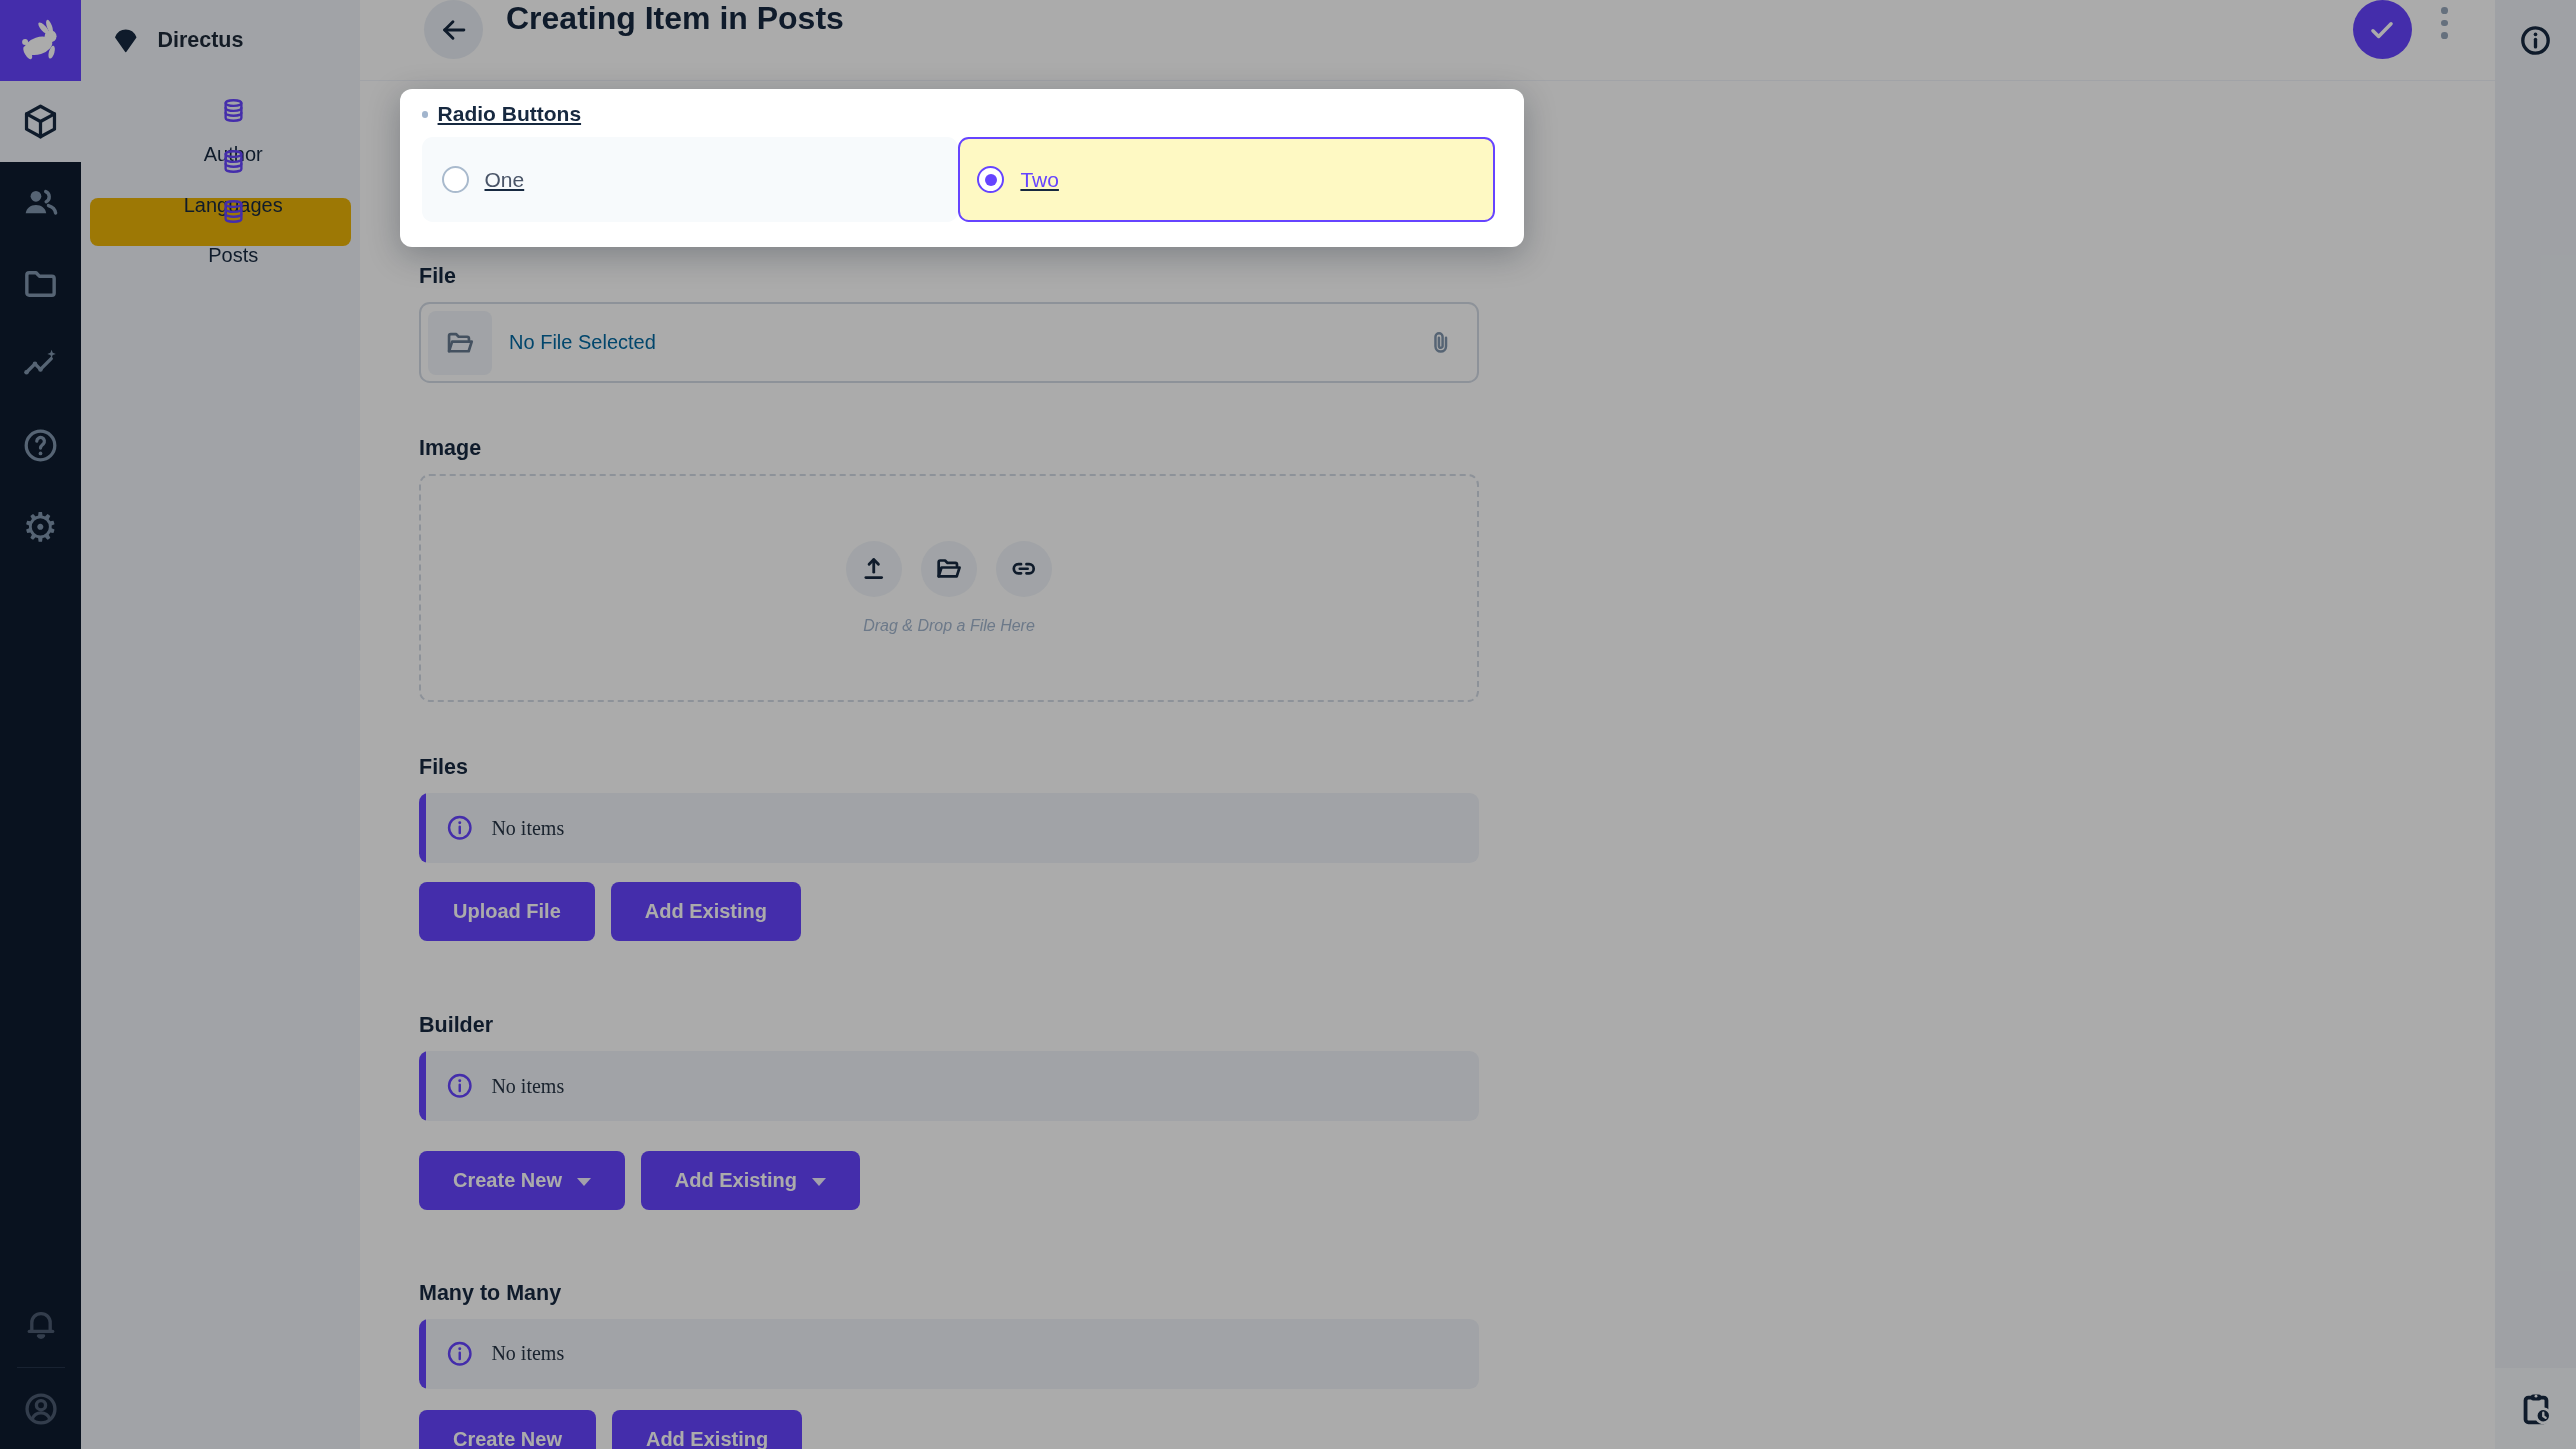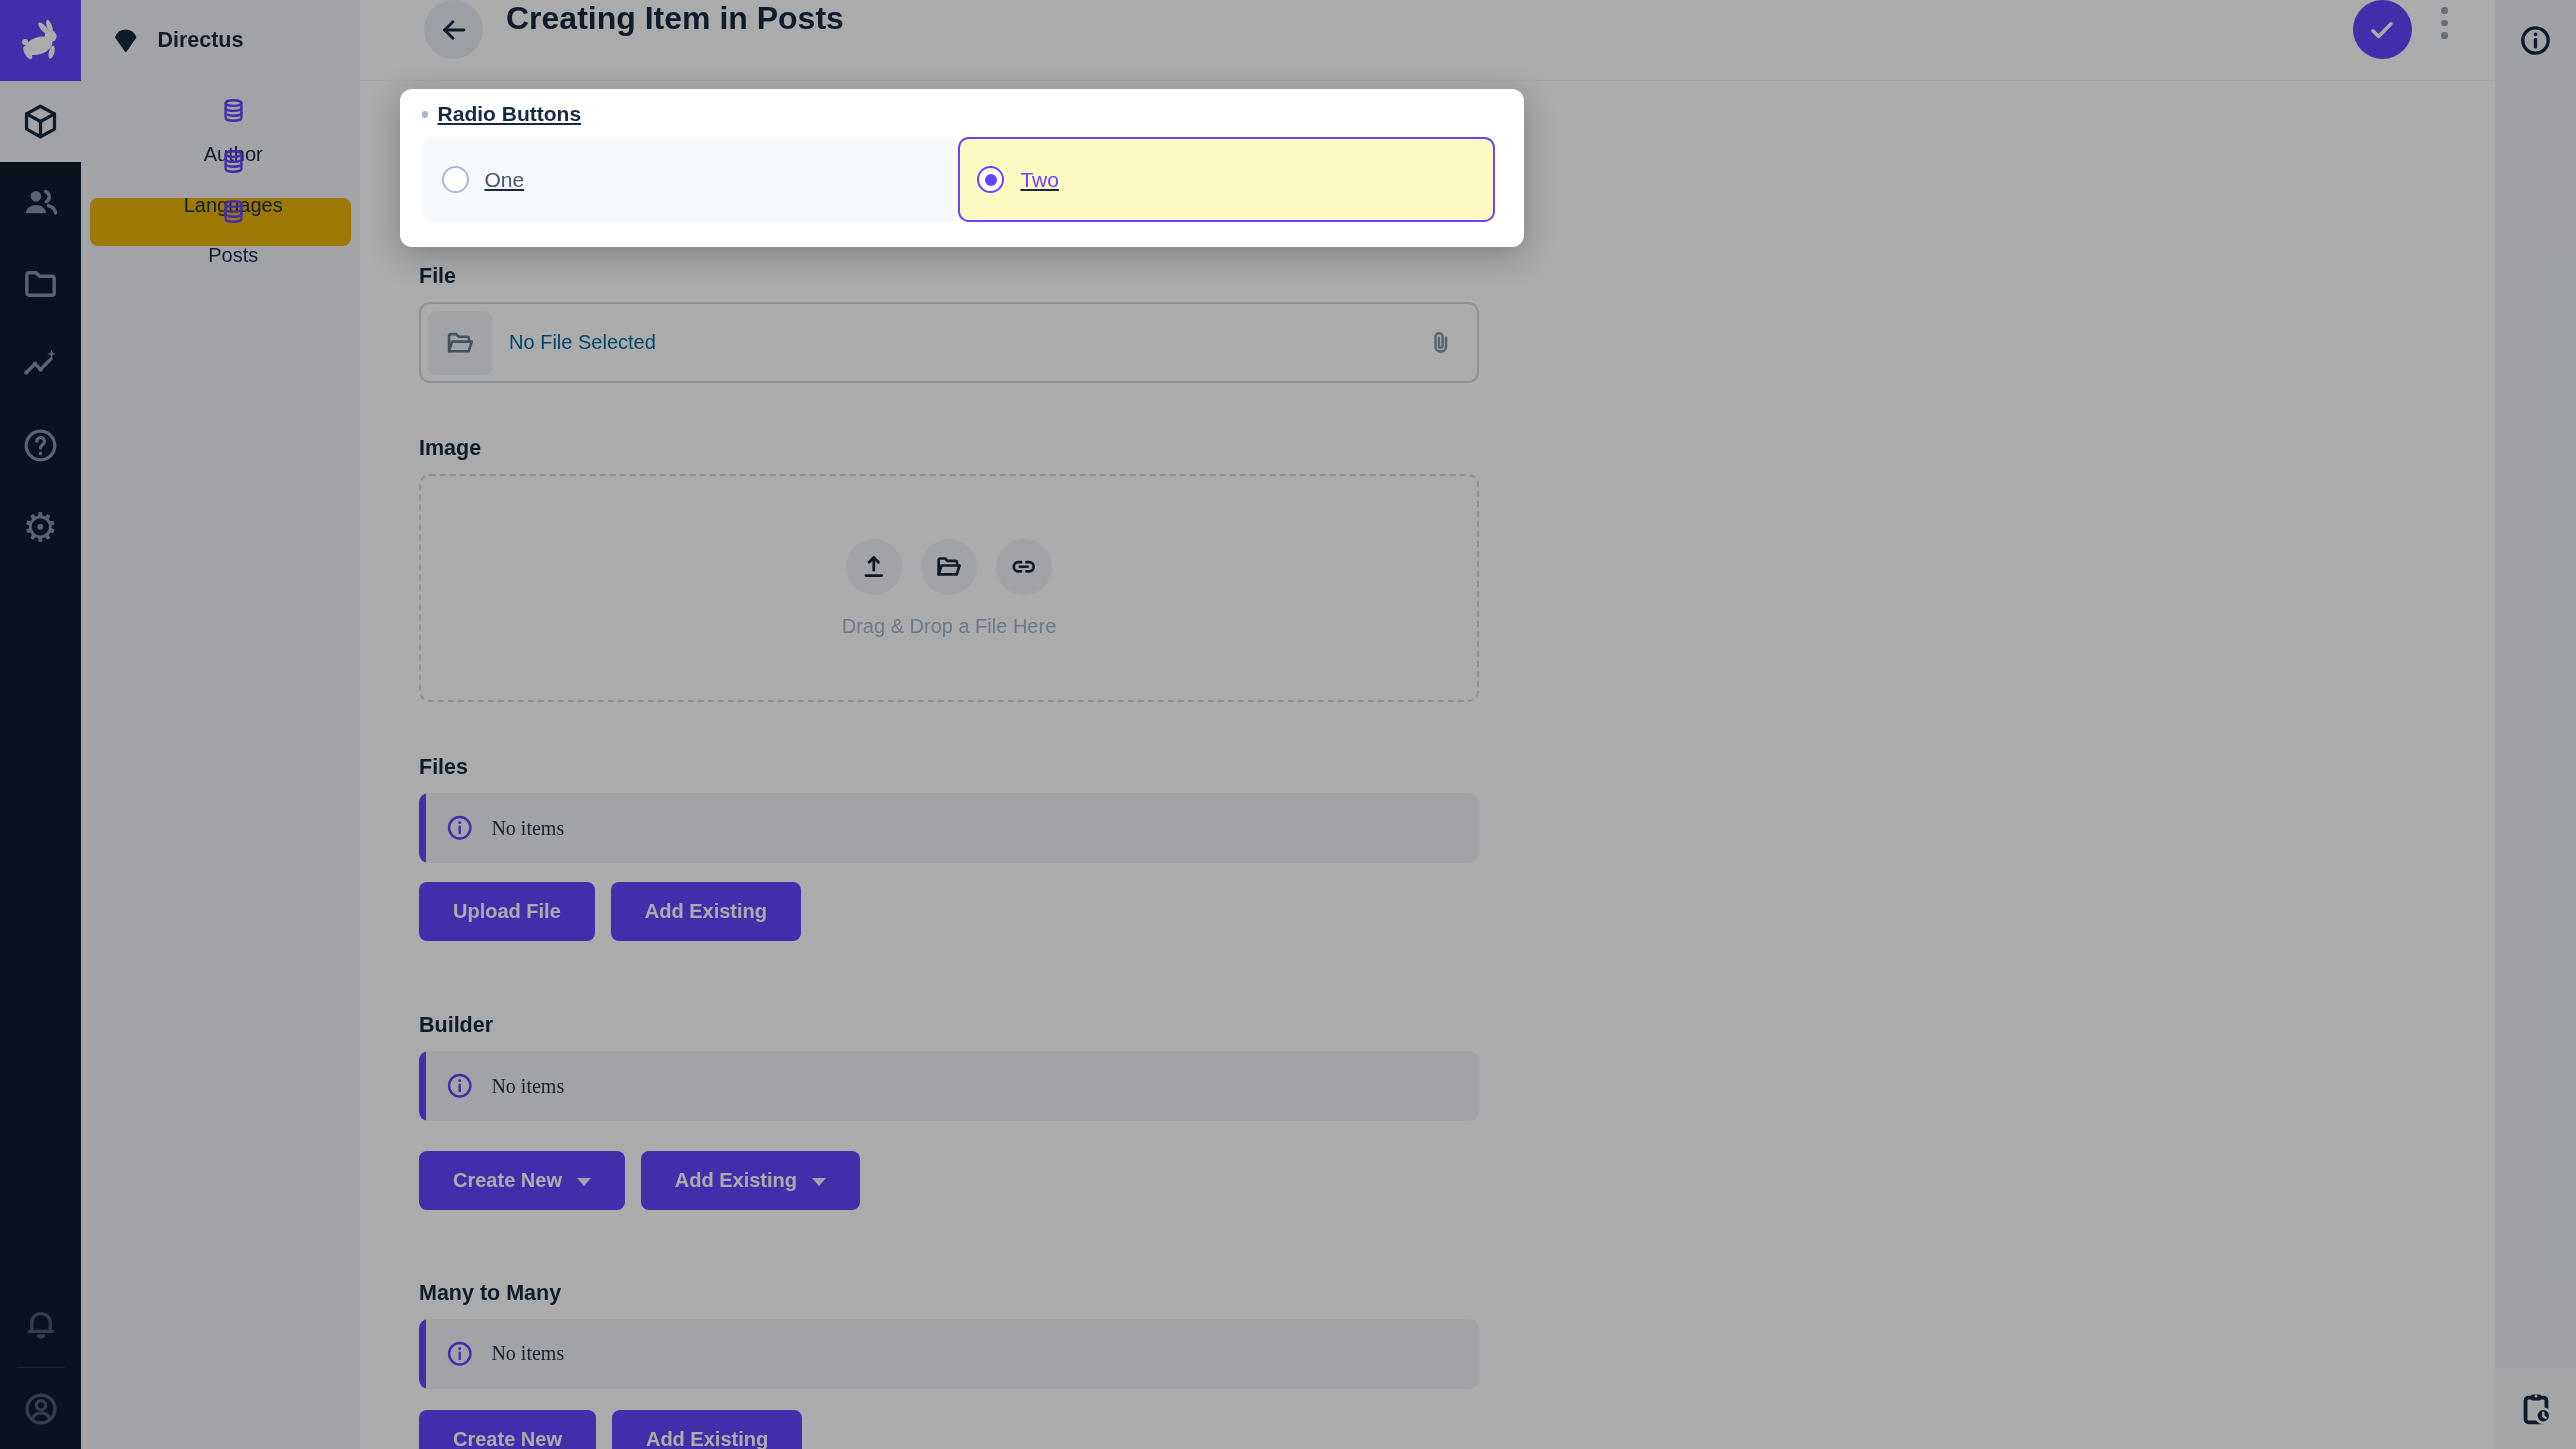--- a/index.html
+++ b/index.html
@@ -84,21 +84,21 @@
 
   .dropzone {
     height:228px; border:2.7px dashed #D3DAE4; border-radius:10.7px; margin-bottom:52px;
     display:flex; flex-direction:column; align-items:center; justify-content:center;
   }
   .dz-circles { display:flex; gap:19px; }
   .dz-circle {
     width:56px; height:56px; border-radius:50%; background:#F0F4F9;
     display:flex; align-items:center; justify-content:center; color:#172940; cursor:pointer;
   }
-  .dz-text { font-size:20px; color:#A2B5CD; margin-top:20px; }
+  .dz-text { font-size:16px; color:#A2B5CD; margin-top:20px;font-style:italic; }
 
   .notice {
     position:relative; height:70px; background:#F0F4F9; border-radius:9.4px; overflow:hidden;
     display:flex; align-items:center; padding-left:25.5px; gap:17.4px;font-family:Liberation Serif, serif;
   }
   .notice::before {
     content:""; position:absolute; left:0; top:0; bottom:0; width:6.7px; background:#6644FF;
   }
   .notice .notice-text { font-size:20px; color:#263445; }
   .notice-info-icon { color:#6644FF; }

